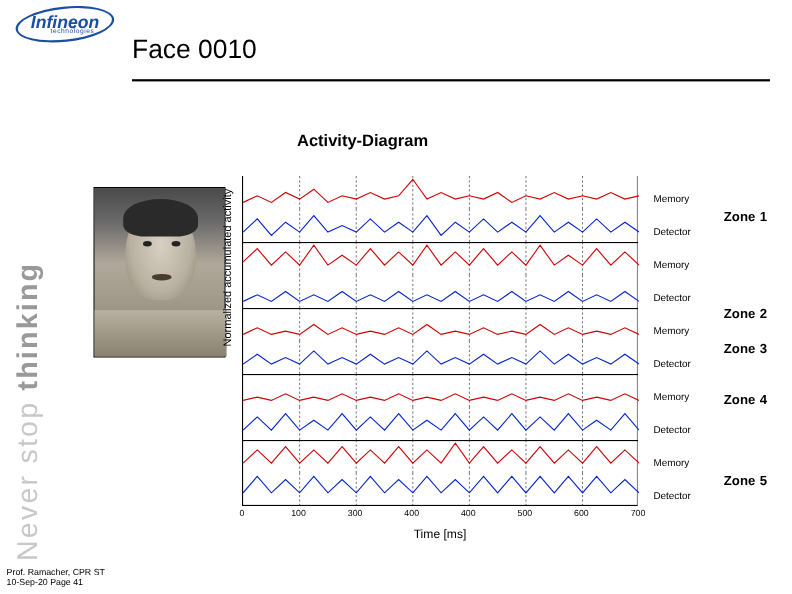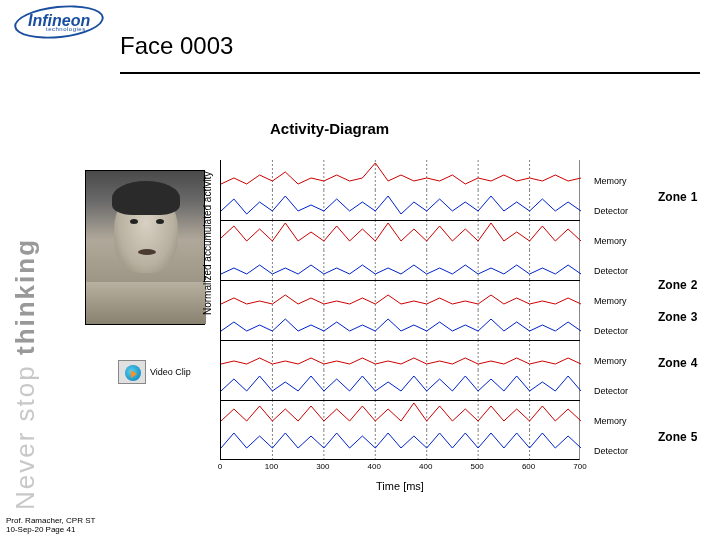--- a/index.html
+++ b/index.html
@@ -58,45 +58,41 @@
 </head>
 <body>
 
 <div class="logo">
   <div class="logo-oval"></div>
   <div class="logo-text">Infineon</div>
   <div class="logo-sub">technologies</div>
 </div>
 
 <div class="title-area">
-  <div class="title">Face 0003</div>
+  <div class="title">Face 0010</div>
 </div>
 <div class="title-rule"></div>
 
 <div class="tagline">
   <span>Never</span>
   <span>stop </span><span class="bold">thinking</span>
 </div>
 
 <div class="subtitle">Activity-Diagram</div>
 
 <div class="face-img">
   <div class="face-body"></div>
   <div class="face-head"></div>
   <div class="face-hair"></div>
   <div class="face-eye" style="top:48px;left:44px"></div>
   <div class="face-eye" style="top:48px;left:70px"></div>
   <div class="face-mouth"></div>
 </div>
 
 <div class="clips">
-  <div class="clip">
-    <span class="clip-icon"></span>
-    <span class="clip-label">Video Clip</span>
-  </div>
 </div>
 
 <div class="plot-wrap">
   <div class="ylabel">Normalized accumulated activity</div>
   <div class="plot" id="plot">
       <div class="zone">
         <svg viewBox="0 0 360 30">
           <g class="vgrid">
             <line x1="51.42857142857142" x2="51.42857142857142" y1="0" y2="30"></line>
             <line x1="102.85714285714285" x2="102.85714285714285" y1="0" y2="30"></line>

